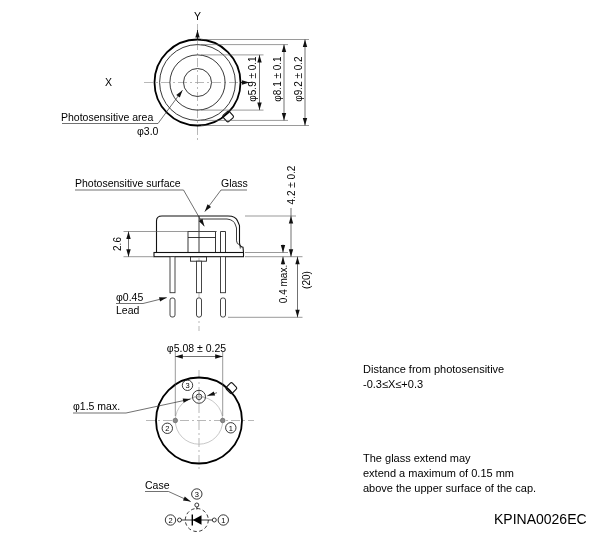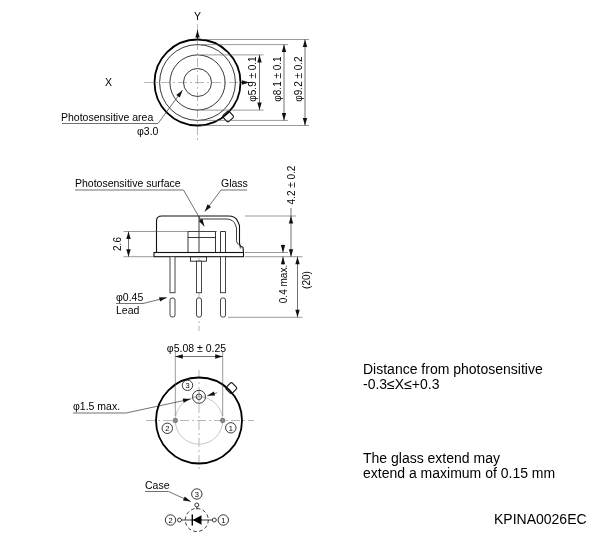--- a/index.html
+++ b/index.html
@@ -10,21 +10,21 @@
   .med{fill:none;stroke:#111;stroke-width:1.1;}
   .thin{fill:none;stroke:#222;stroke-width:0.9;}
   .ext{fill:none;stroke:#555;stroke-width:0.6;}
   .dim{fill:none;stroke:#333;stroke-width:0.7;}
   .cl{fill:none;stroke:#999;stroke-width:0.7;stroke-dasharray:9 3 2 3;}
   .bolt{fill:none;stroke:#b9b9b9;stroke-width:0.8;}
   .lead{fill:#fff;stroke:#333;stroke-width:0.9;}
   .dim-text{font:10px "Liberation Sans",sans-serif;fill:#000;}
   .label-text{font:10.5px "Liberation Sans",sans-serif;fill:#000;}
   .pin-text{font:7.5px "Liberation Sans",sans-serif;fill:#000;}
-  .note{position:absolute;font-size:14px;line-height:15px;white-space:nowrap;color:#000;}
+  .note{position:absolute;font-size:11px;line-height:15px;white-space:nowrap;color:#000;}
   .docnum{position:absolute;left:494px;top:511px;font-size:14px;color:#000;}
 </style>
 </head>
 <body>
 
 <div id="stage">
 
 <svg width="606" height="541" viewBox="0 0 606 541">
   <defs>
     <marker id="ah" viewBox="-9 -3.5 9.5 7" refX="0" refY="0" markerWidth="9.5" markerHeight="7" markerUnits="userSpaceOnUse" orient="auto-start-reverse">
@@ -189,17 +189,18 @@
 </svg>
 
   <div class="note" style="left:363px;top:362px;">
     <div>Distance from photosensitive</div>
     <div>-0.3≤X≤+0.3</div>
   </div>
 
   <div class="note" style="left:363px;top:451px;">
     <div>The glass extend may</div>
     <div>extend a maximum of 0.15 mm</div>
+    <div>above the upper surface of the cap.</div>
   </div>
 
   <div class="docnum">KPINA0026EC</div>
 
 </div>
 
 </body></html>

